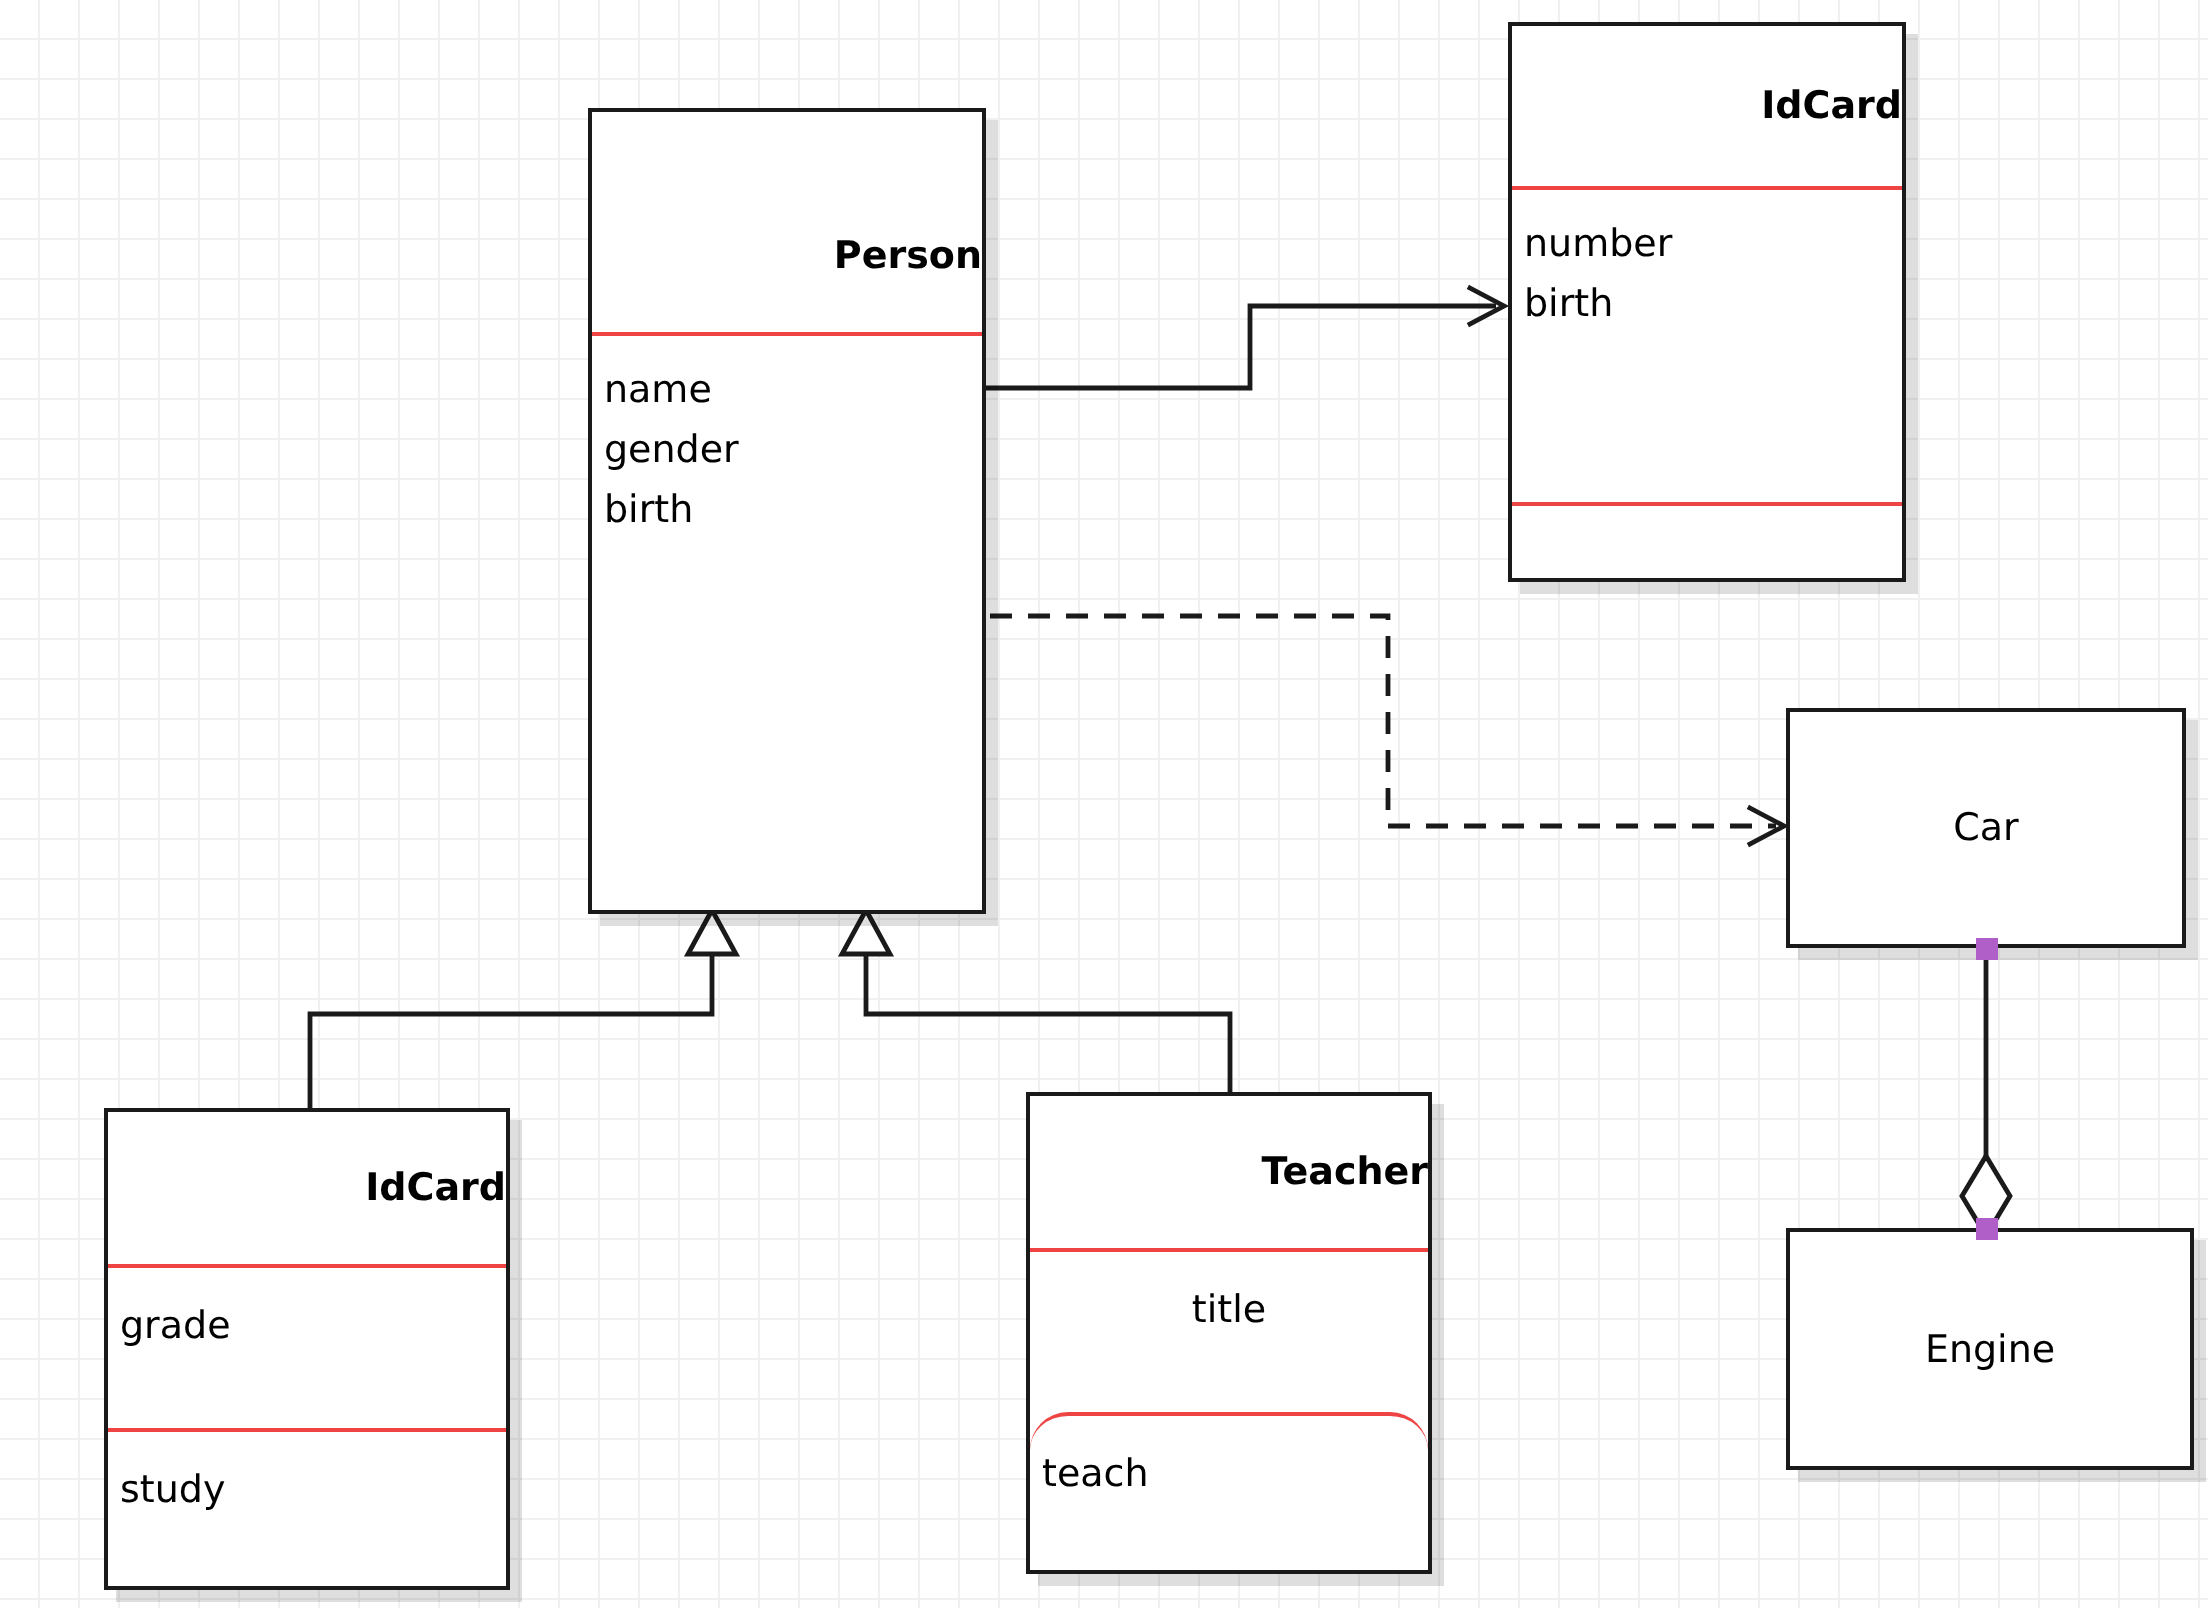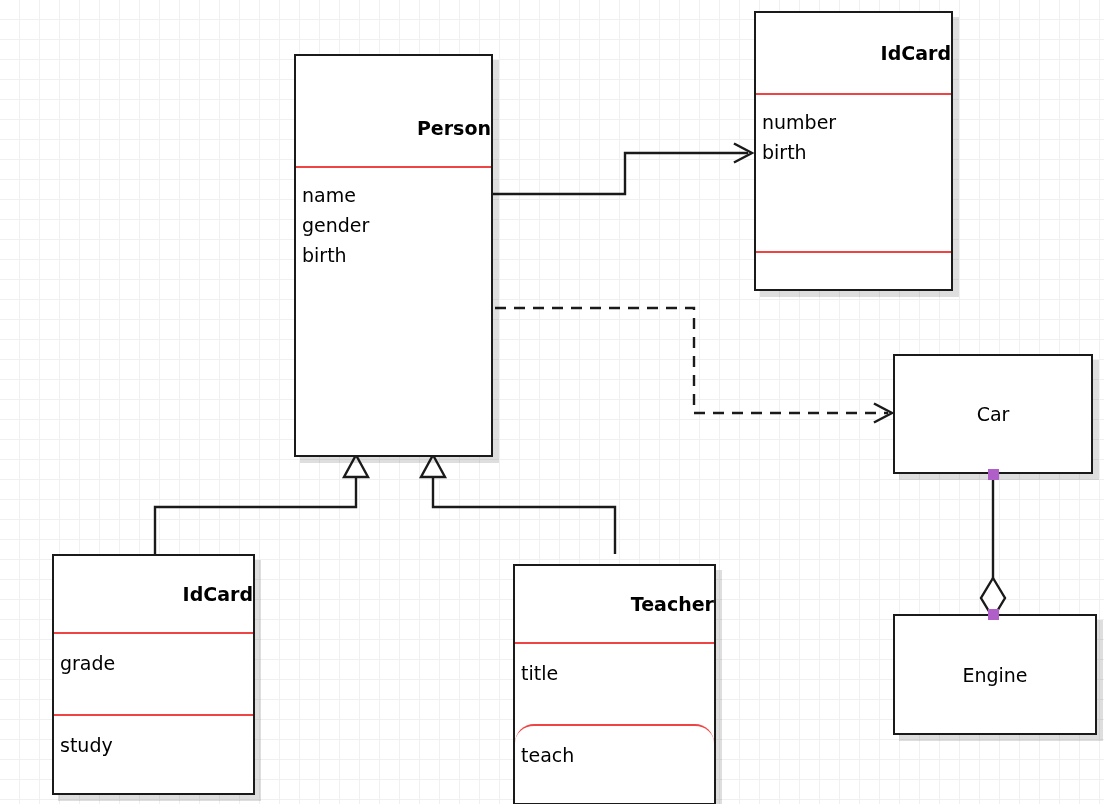--- a/index.html
+++ b/index.html
@@ -147,25 +147,25 @@
       <span>IdCard</span>
     </div>
     <div class="compartment cmp-body tight" style="height:82px;">
       <div class="member">grade</div>
     </div>
     <div class="compartment cmp-body tight" style="height:98px;">
       <div class="member">study</div>
     </div>
   </div>
 
-  <div class="uml-class" style="left:513px; top:564px; width:203px; height:241px;">
+  <div class="uml-class" style="left:513px; top:546px; width:203px; height:241px;">
     <div class="compartment cmp-title" style="height:76px;">
       <span>Teacher</span>
     </div>
-    <div class="compartment cmp-body tight" style="height:82px;">
+    <div class="compartment cmp-body tight" style="height:82px;text-align:center;">
       <div class="member">title</div>
     </div>
     <div class="compartment cmp-body tight" style="height:103px;border-radius:19px;">
       <div class="member">teach</div>
     </div>
   </div>
 
   <div class="uml-class box-simple" style="left:893px; top:354px; width:200px; height:120px;">
     <span>Car</span>
   </div>

